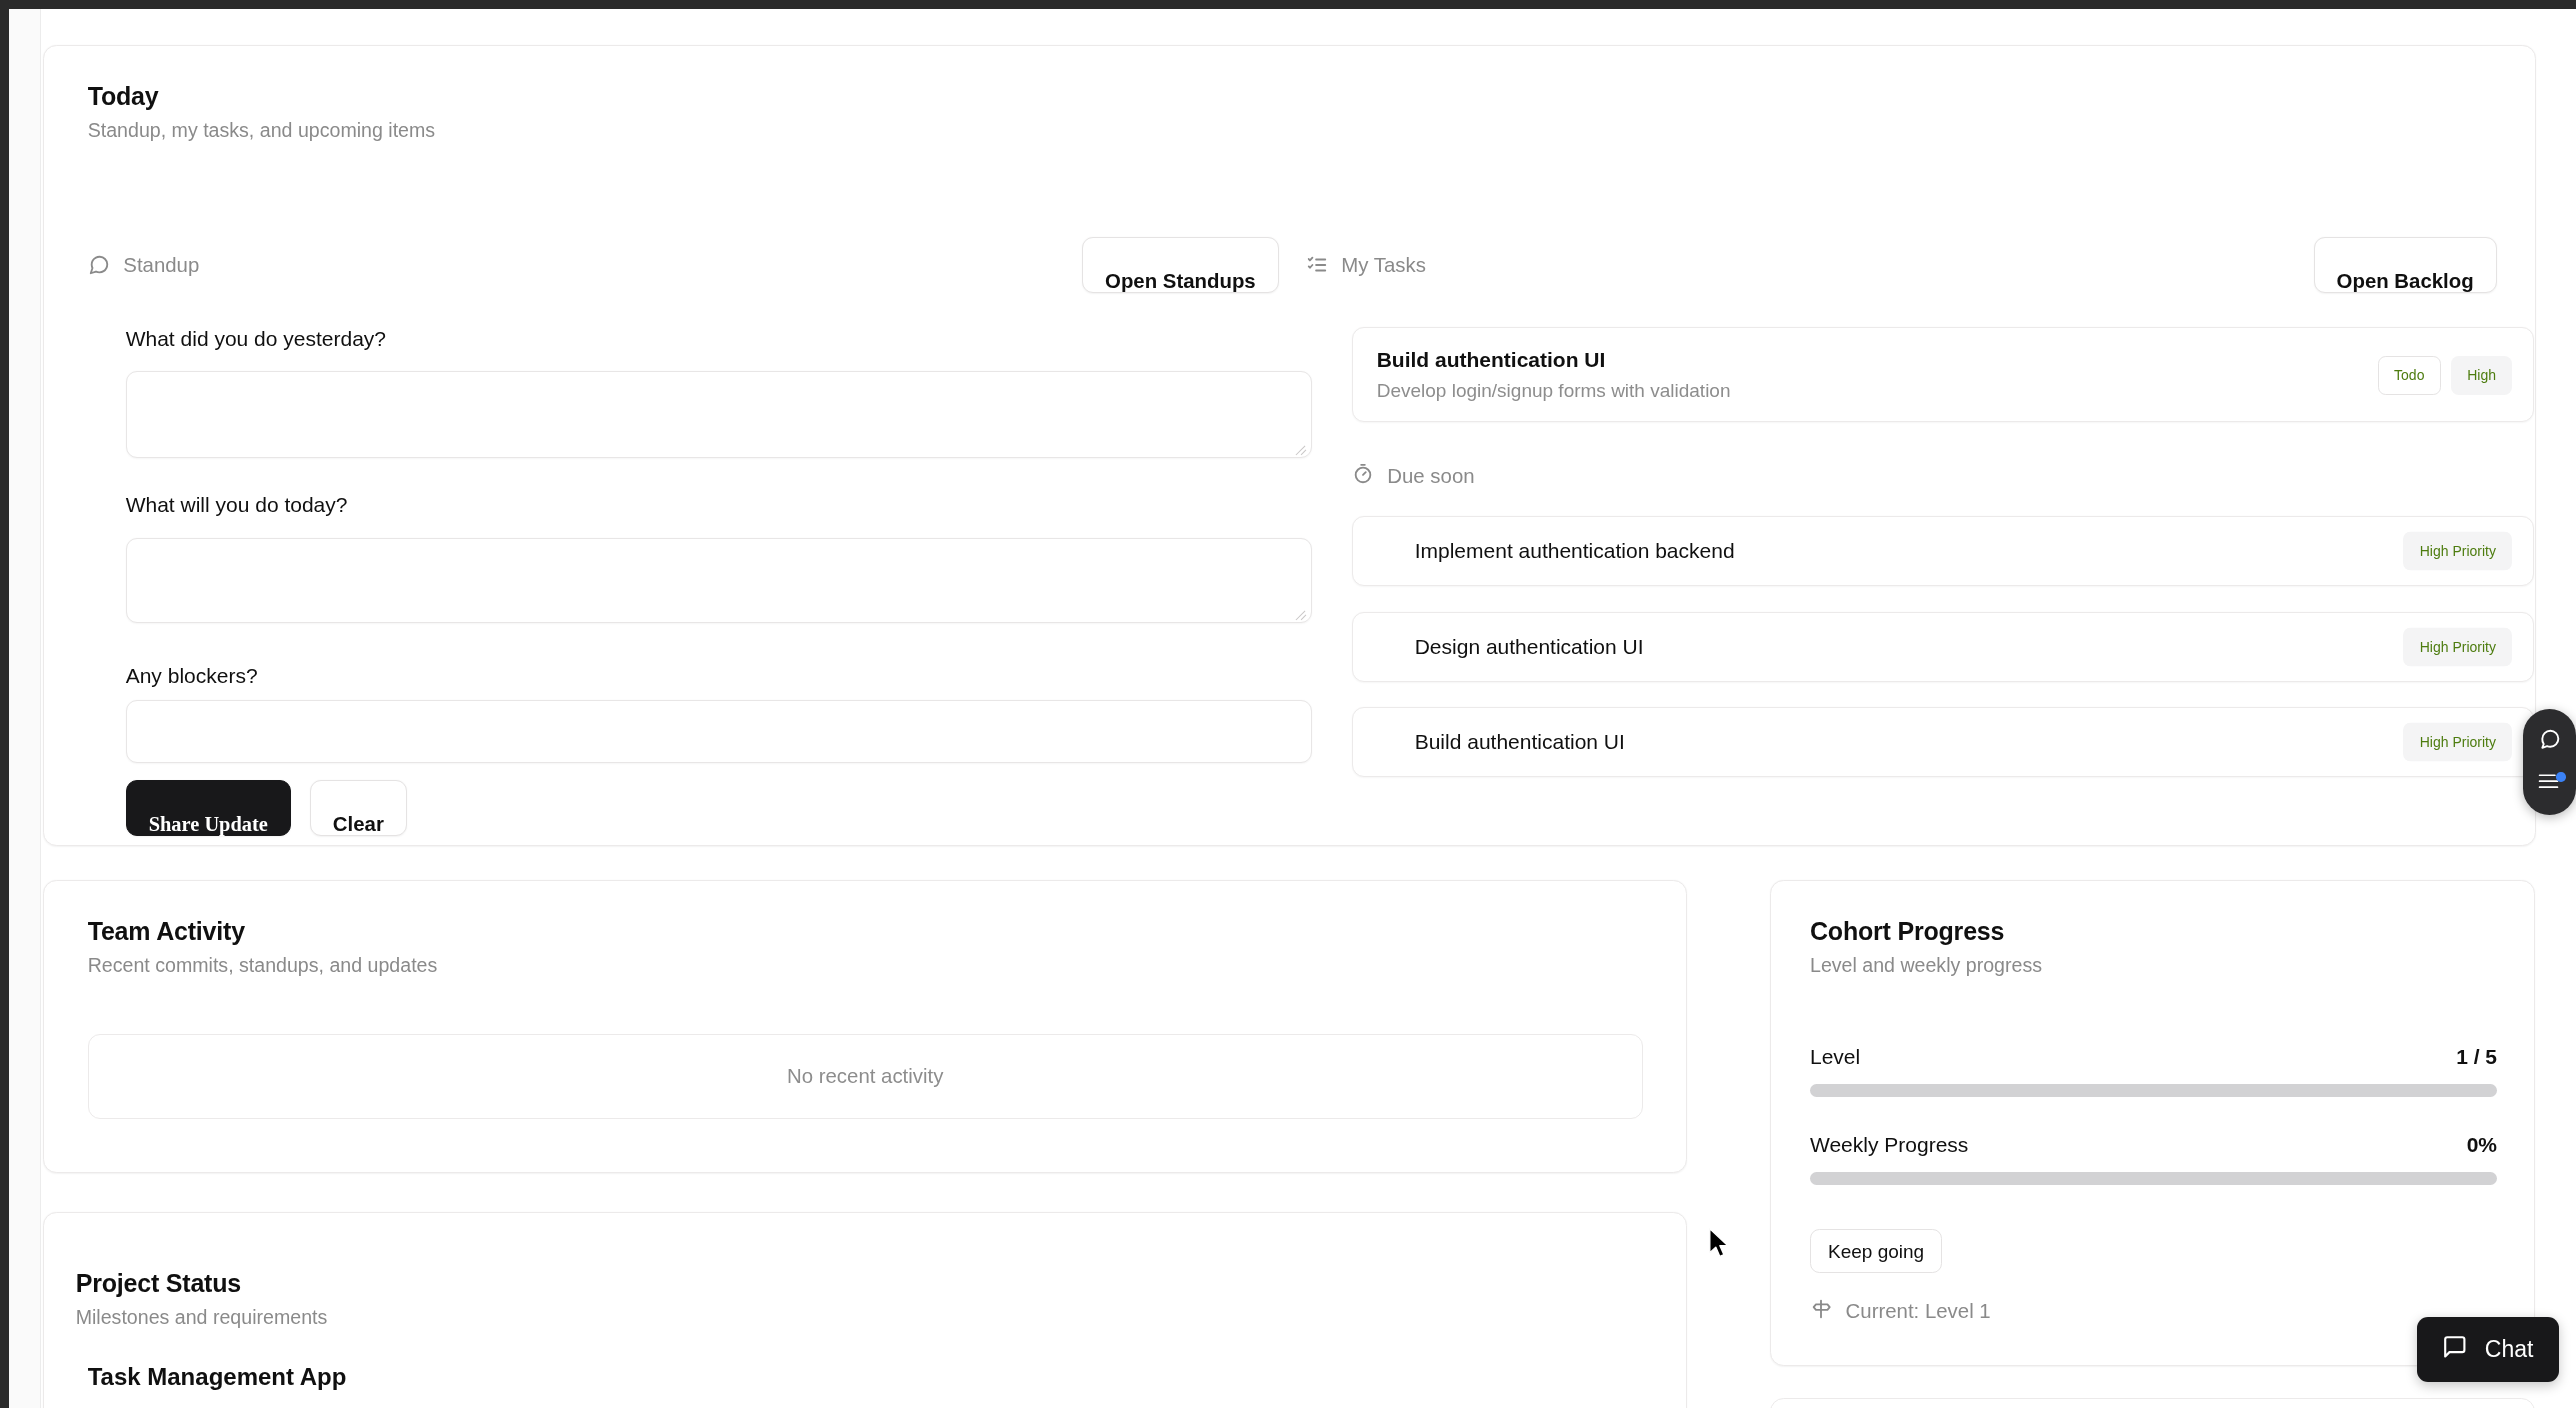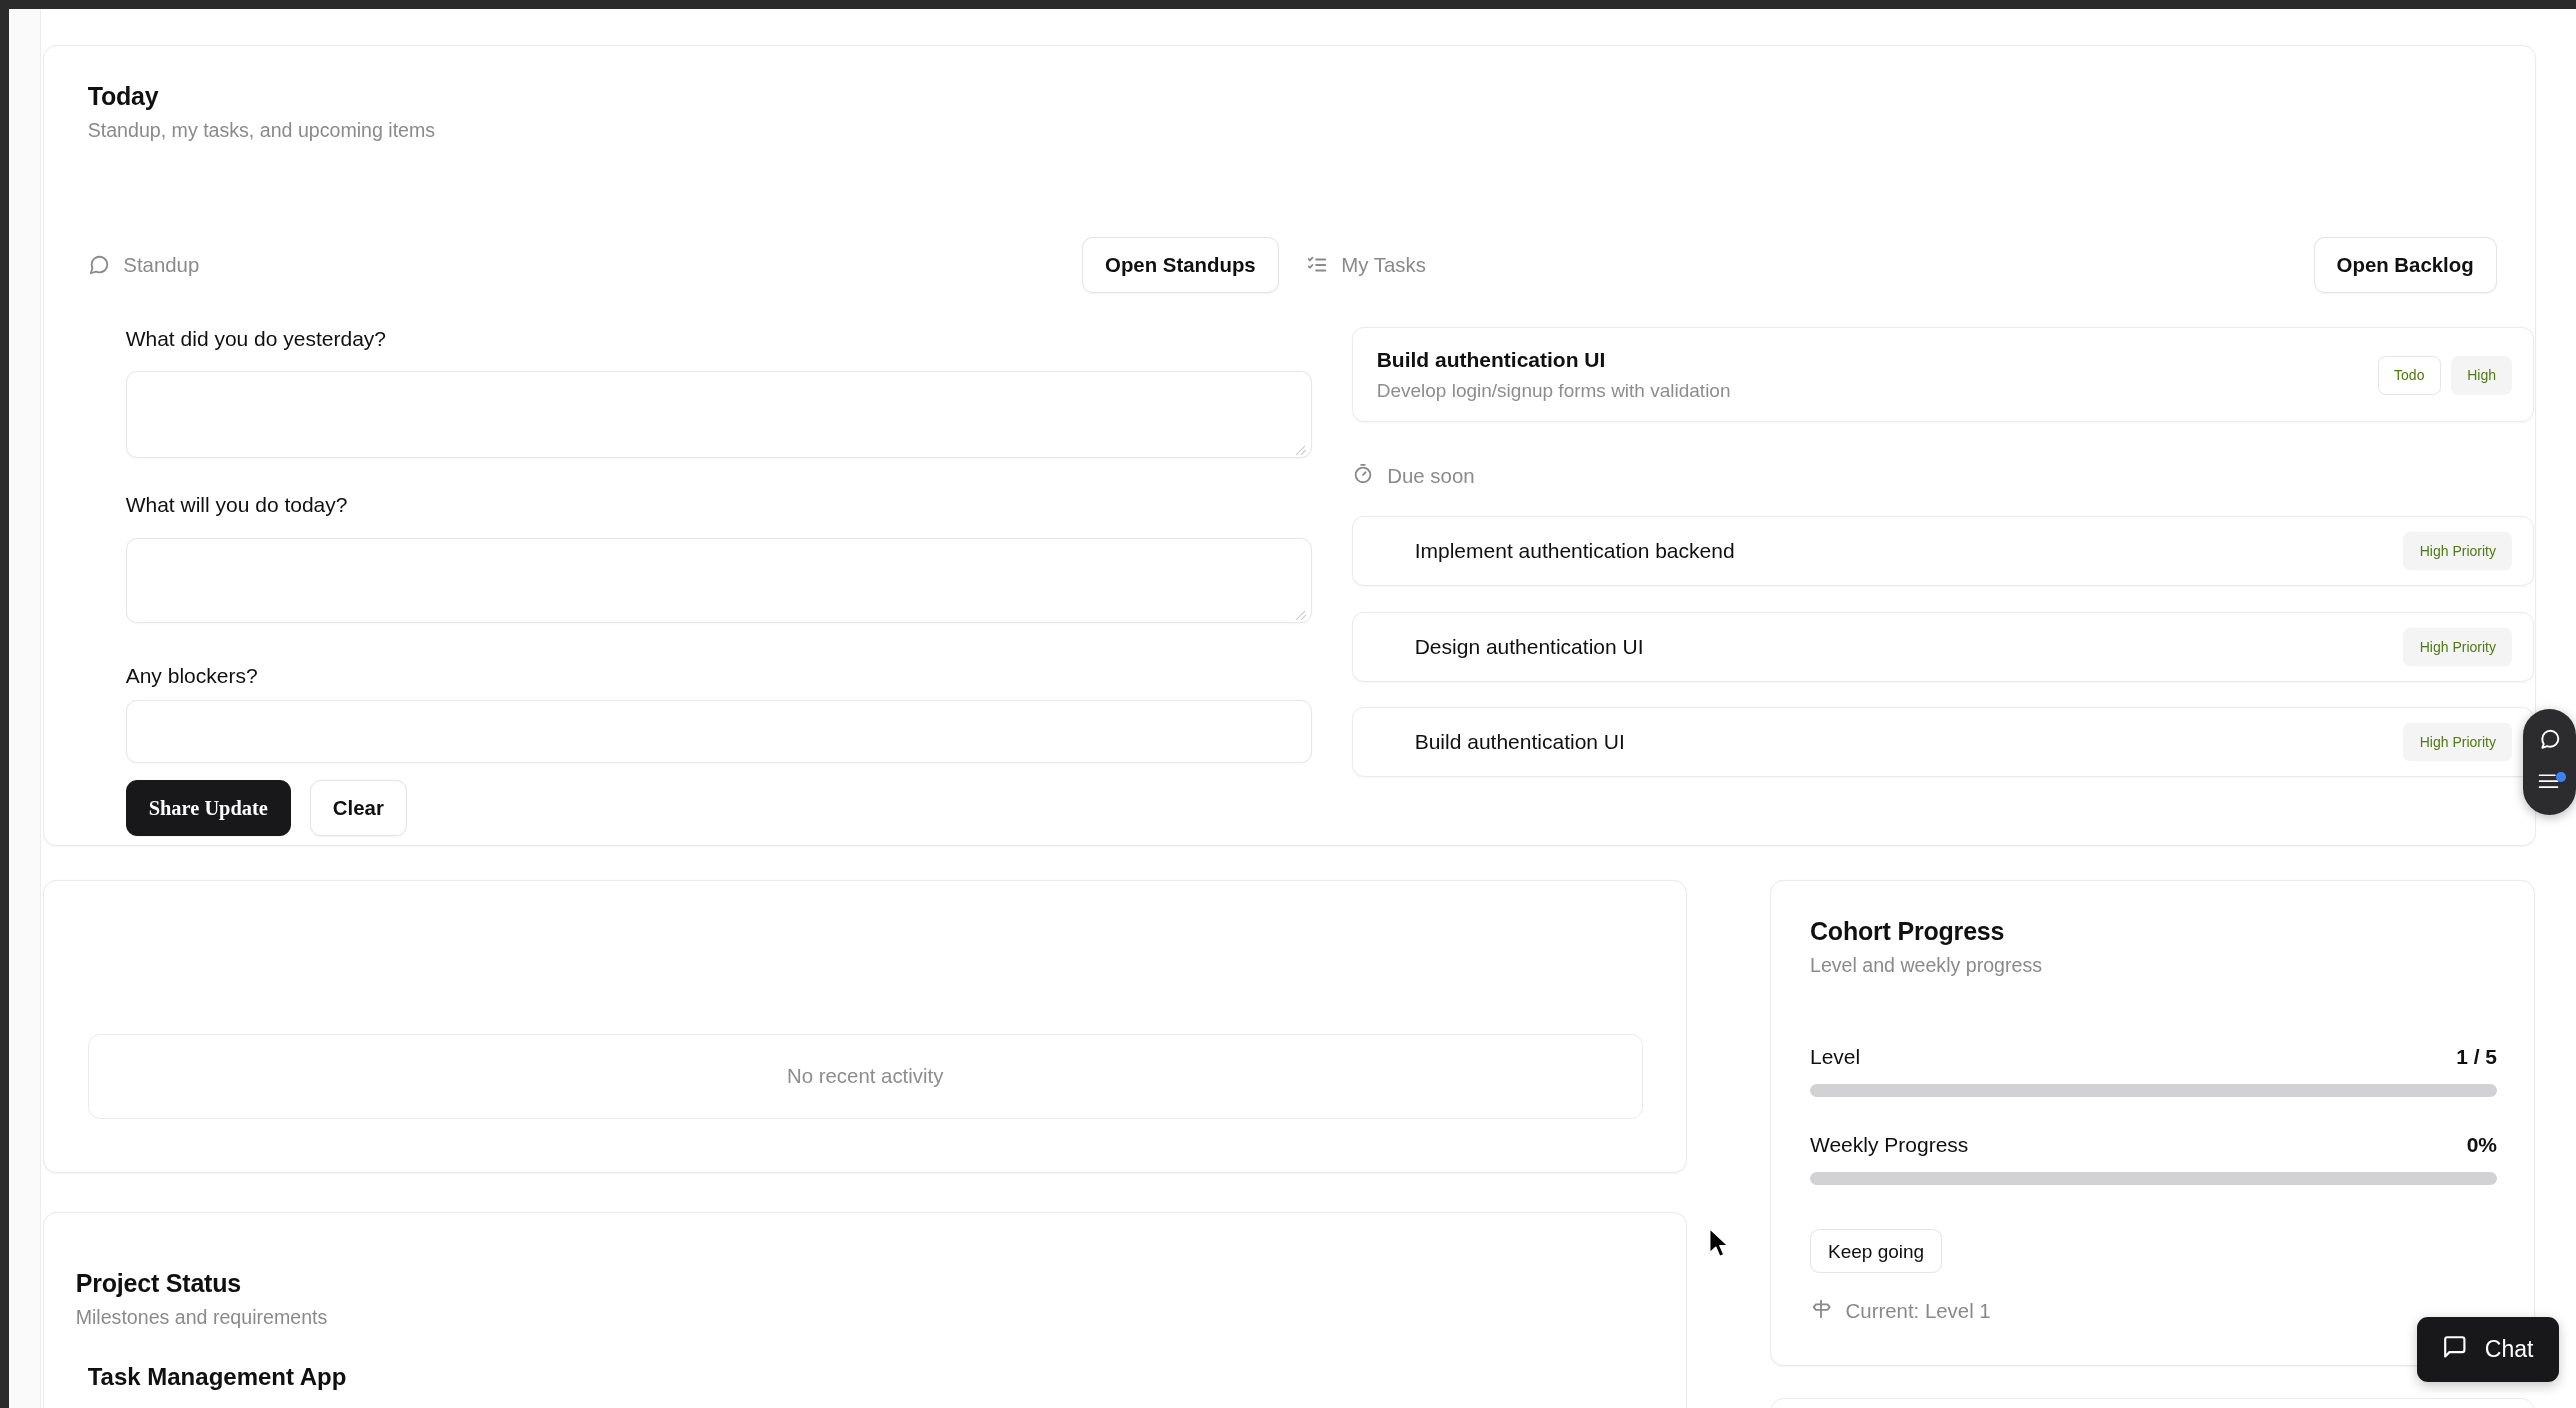--- a/index.html
+++ b/index.html
@@ -100,21 +100,21 @@
   .section-label svg { display: block; }
 
   .btn {
     font-family: "Liberation Sans", sans-serif;
     font-size: 20.4px;
     font-weight: 600;
     color: #101010;
     background: #ffffff;
     border: 0.9px solid #e5e3e3;
     border-radius: 11px;
-    padding: 0 22px;
+    padding: 16px 22px;
     height: 56px;
     line-height: 55px;
     box-shadow: 0 0.9px 1.7px rgba(16,16,16,0.05);
     cursor: pointer;
     white-space: nowrap;
   }
   .btn-dark {
     background: #18181a;
     color: #ffffff;
     border: 0.9px solid #18181a;
@@ -519,20 +519,24 @@
       <span class="badge badge-soft due-badge">High Priority</span>
     </div>
     <div class="due-row" id="due-2">
       <span class="due-title">Build authentication UI</span>
       <span class="badge badge-soft due-badge">High Priority</span>
     </div>
 
   </section>
 
   <section class="card" id="team-card">
+    <div id="team-head">
+      <div class="card-title">Team Activity</div>
+      <div class="card-sub">Recent commits, standups, and updates</div>
+    </div>
     <div id="team-empty">
       <span>No recent activity</span>
     </div>
   </section>
 
   <section class="card" id="project-card">
     <div id="project-head">
       <div class="card-title">Project Status</div>
       <div class="card-sub">Milestones and requirements</div>
     </div>

